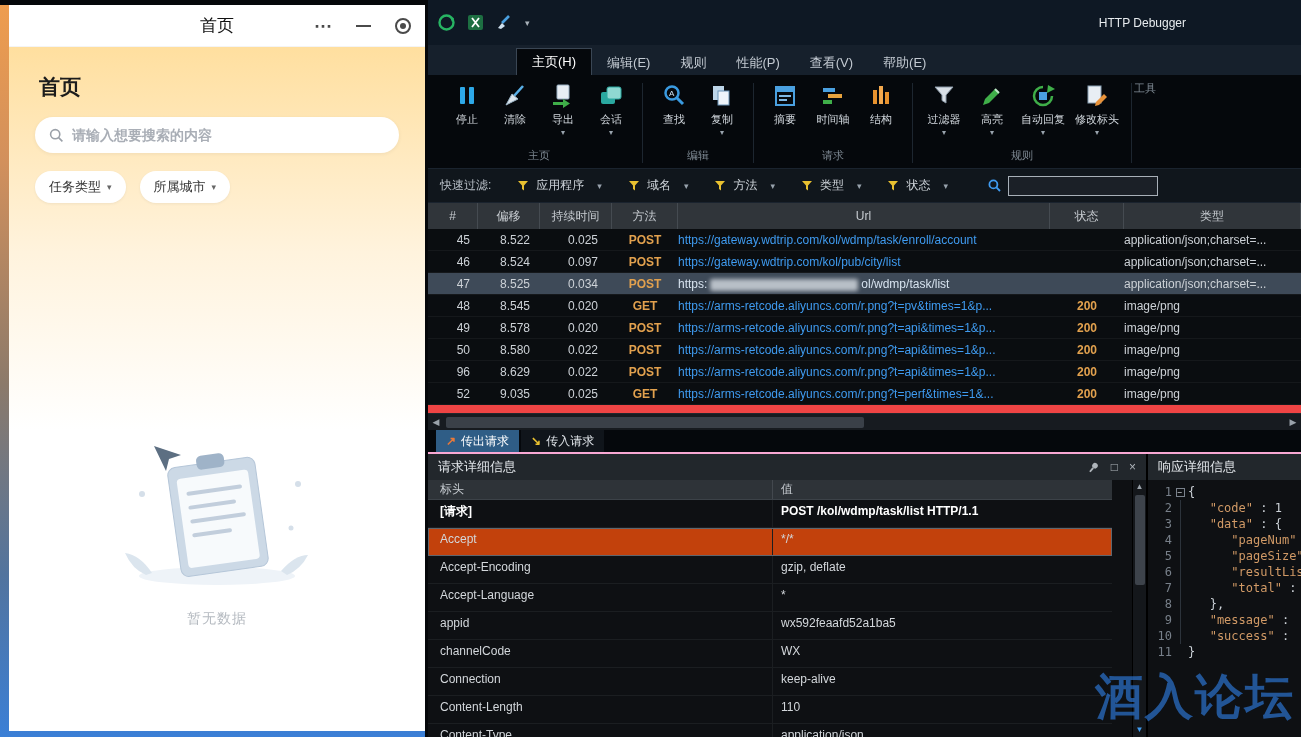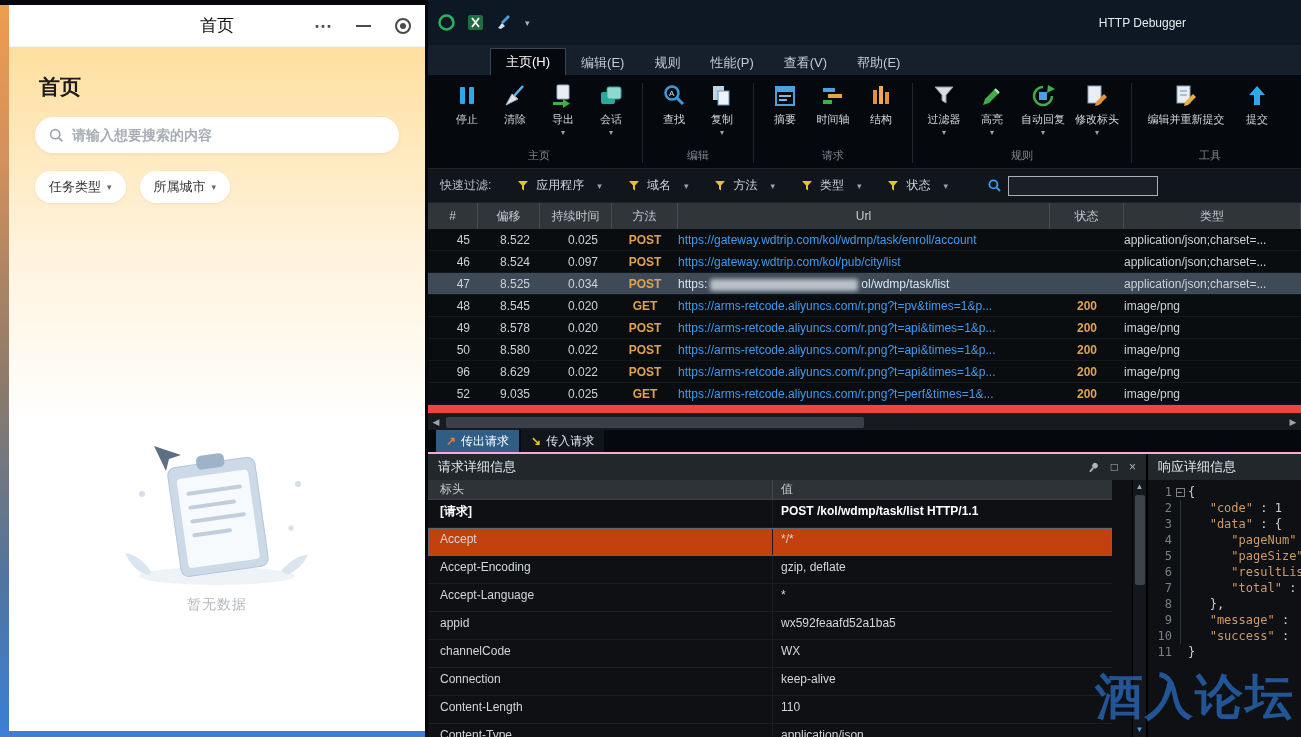--- a/index.html
+++ b/index.html
@@ -21,27 +21,27 @@
   .target-ring::after { content:""; position:absolute; left:3px; top:3px; width:6px; height:6px; border-radius:50%; background:#4a4a4a; }
   .phone-body { flex:1; position:relative; background:linear-gradient(180deg,#ffdf9f 0%,#fff3dd 30%,#ffffff 56%); }
   .page-title { margin:26px 0 0 30px; font-size:21px; font-weight:bold; color:#1c1c1c; }
   .searchbar { margin:16px 26px 0; height:36px; background:#fff; border-radius:18px; display:flex; align-items:center; padding:0 14px; gap:8px; box-shadow:0 1px 4px rgba(0,0,0,.06); }
   .searchbar input { border:none; outline:none; flex:1; font-size:14px; color:#c2410c; background:transparent; font-family:"Liberation Sans",sans-serif;font-weight:bold; }
   .searchbar input::placeholder { color:#a9aeb6; }
   .chips { margin:18px 0 0 26px; display:flex; gap:14px; }
   .chip { background:#fff; border-radius:16px; padding:7px 14px; font-size:13px; color:#333; display:flex; align-items:center; gap:6px; box-shadow:0 1px 3px rgba(0,0,0,.06); }
   .chip .caret { font-size:9px; color:#666; }
   .empty { position:absolute; top:385px; left:0; right:0; text-align:center; }
-  .empty-text { font-size:14px; color:#b5bac0; letter-spacing:1px; }
+  .empty-text { margin-top:14px; font-size:14px; color:#b5bac0; letter-spacing:1px; }
 
   
   .dbg { position:absolute; left:428px; top:0; width:873px; height:737px; background:#05080c; color:#d6dade; font-size:12px; display:flex; flex-direction:column; }
   .titlebar { flex:0 0 45px; background:#0e1824; display:flex; align-items:center; padding:0 10px; gap:12px; }
   .tb-title { margin-left:auto; margin-right:105px; font-size:12px; color:#e8ecef; }
-  .menubar { flex:0 0 30px; background:#16202c; display:flex; align-items:flex-end; padding-left:62px; }
+  .menubar { flex:0 0 30px; background:#16202c; display:flex; align-items:flex-end; padding-left:88px; }
   .mtab { padding:0 15px; line-height:24px; color:#c3cad2; font-size:13px; }
   .mtab.active { background:#05080c; color:#fff; line-height:26px; border:1px solid #3a4654; border-bottom:none; }
   .ribbon { flex:0 0 93px; background:#05080c; display:flex; align-items:stretch; padding:3px 0 0 10px; }
   .rgroup { display:flex; flex-direction:column; }
   .rbuttons { display:flex; flex:1; align-items:flex-start; gap:2px; padding:3px 6px 0; }
   .rbtn { display:flex; flex-direction:column; align-items:center; min-width:46px; padding:2px 4px; gap:3px; }
   .rbtn svg { width:26px; height:26px; }
   .rbtn .lbl { font-size:11px; color:#d2d8de; white-space:nowrap; }
   .rbtn .caret { font-size:8px; color:#9aa4ae; line-height:6px; }
   .glabel { text-align:center; font-size:11px; color:#7f8a94; padding:3px 0 5px; }
@@ -329,37 +329,20 @@
               </svg>
             <span class="lbl">修改标头</span>
             <span class="caret">▾</span>
           </div>
         </div>
         <div class="glabel">规则</div>
       </div>
       <div class="gsep"></div>
 
       <div class="rgroup">
-        <div class="rbuttons">
-          <div class="rbtn" style="min-width:92px">
-            <svg viewBox="0 0 26 26">
-                <rect x="4" y="3" width="13" height="17" fill="#e8eef4" stroke="#8aa0b4"></rect>
-                <line x1="7" y1="8" x2="14" y2="8" stroke="#9ab0c4" stroke-width="1.5"></line>
-                <line x1="7" y1="12" x2="14" y2="12" stroke="#9ab0c4" stroke-width="1.5"></line>
-                <path d="M12 19 l8 -8 3 3 -8 8 -4 1 z" fill="#e8b23a"></path>
-              </svg>
-            <span class="lbl">编辑并重新提交</span>
-          </div>
-          <div class="rbtn">
-            <svg viewBox="0 0 26 26">
-                <path d="M13 3 l8 9 h-5 v10 h-6 v-10 h-5 z" fill="#2da8e8"></path>
-              </svg>
-            <span class="lbl">提交</span>
-          </div>
-        </div>
         <div class="glabel">工具</div>
       </div>
     </div>
 
     <div class="qf">
       <span class="qf-label">快速过滤:</span>
       <span class="qf-item">
         <svg width="12" height="12" viewBox="0 0 12 12">
             <path d="M1 1 h10 l-4 4.5 v5 l-2 -1.5 v-3.5 z" fill="#e8c030"></path>
           </svg>

